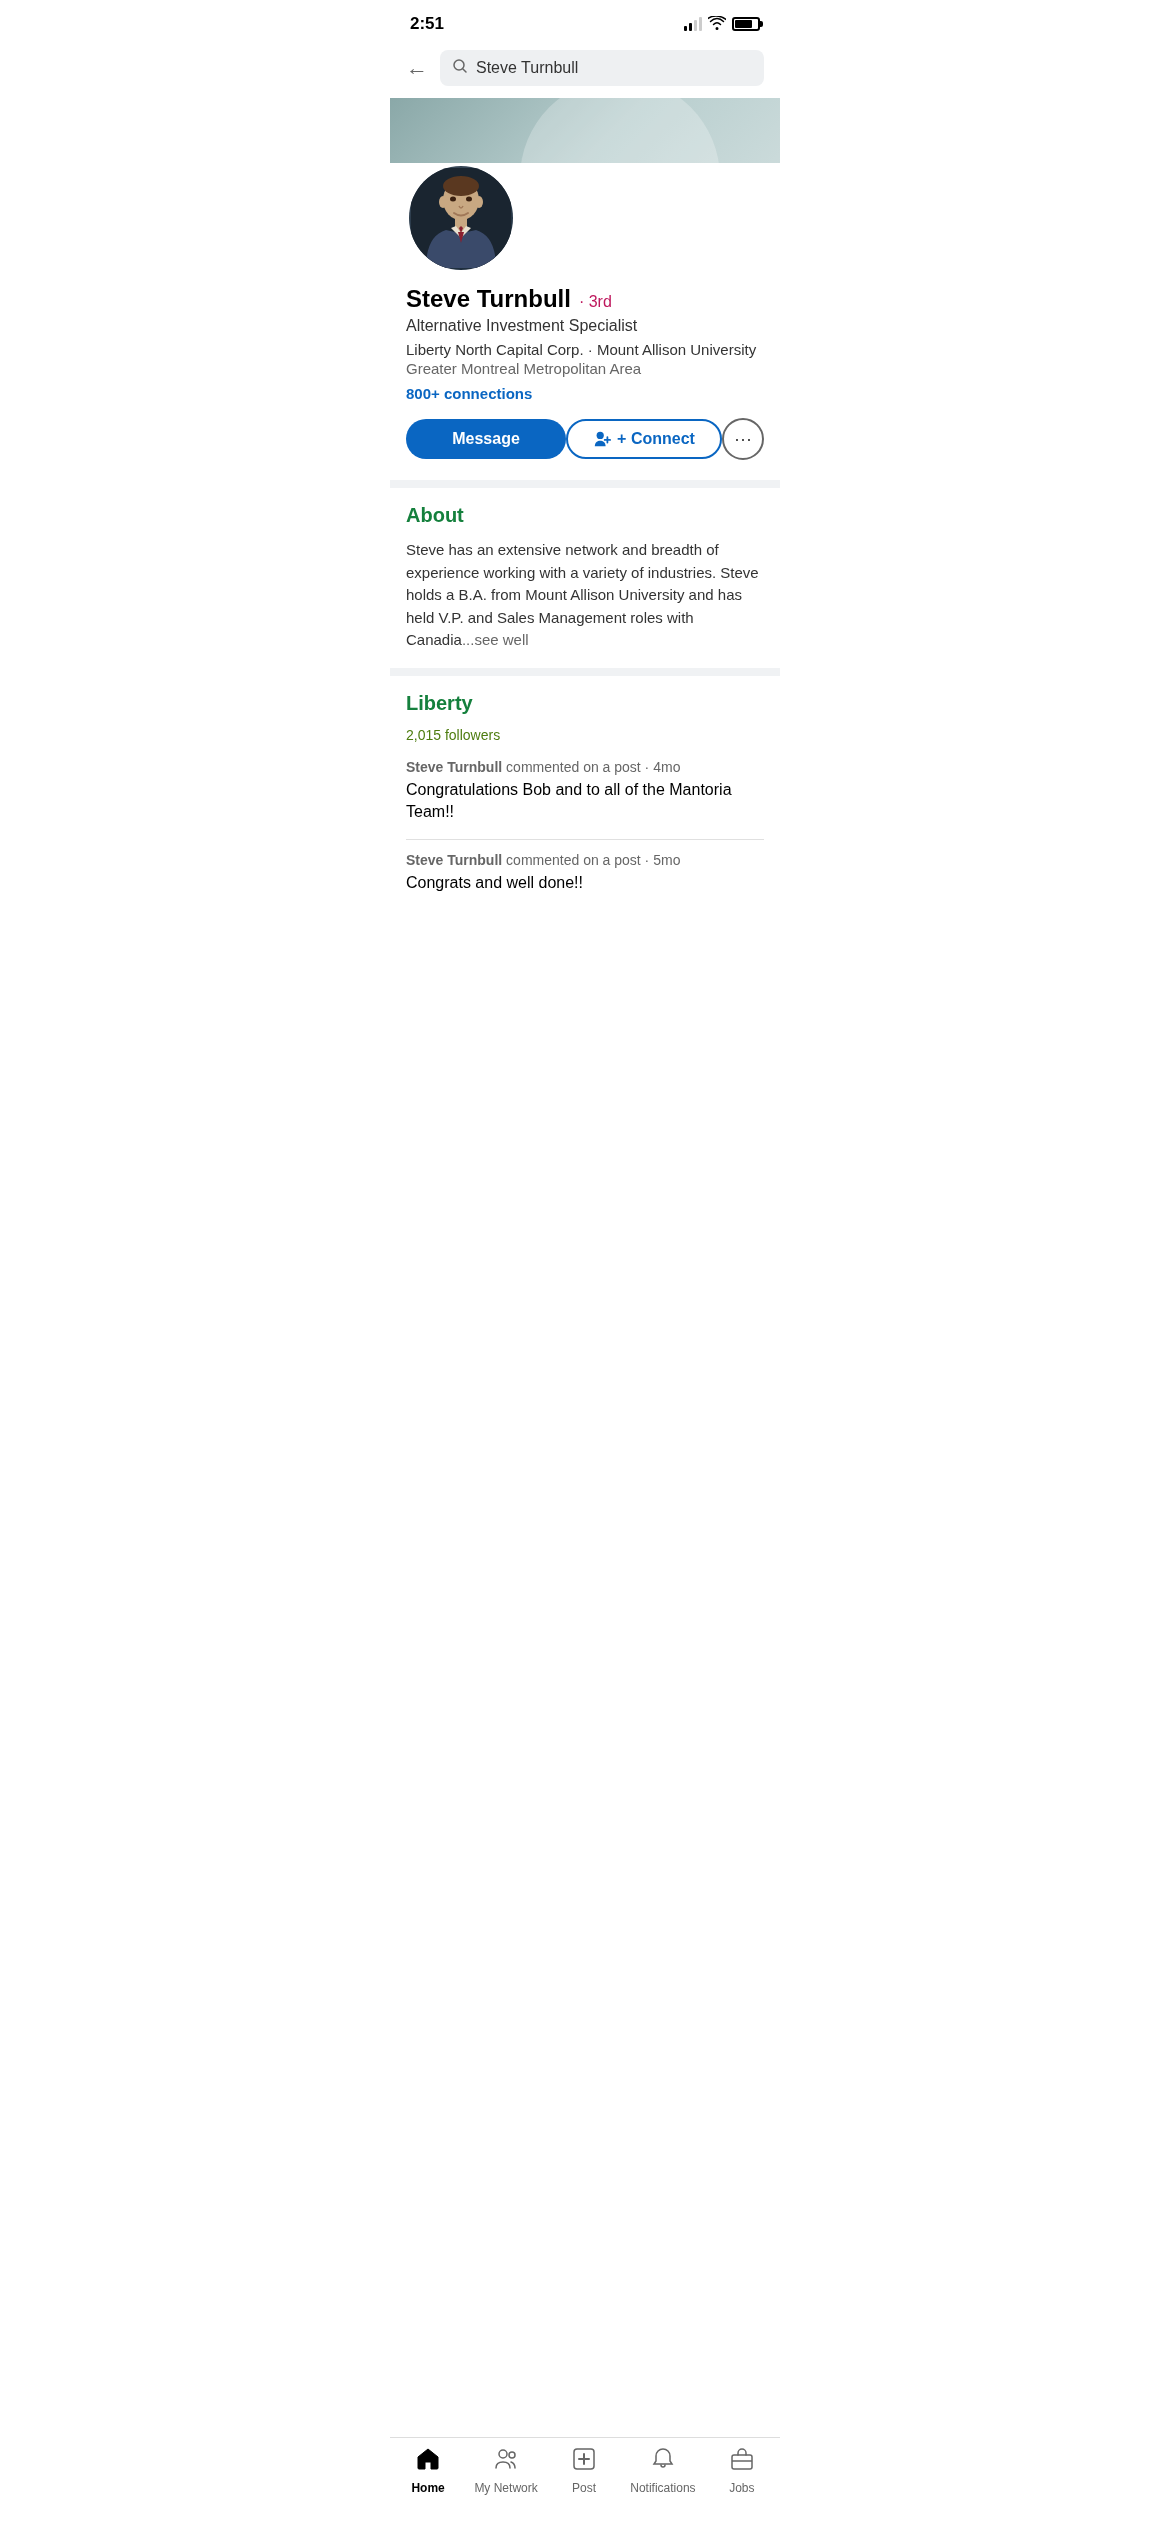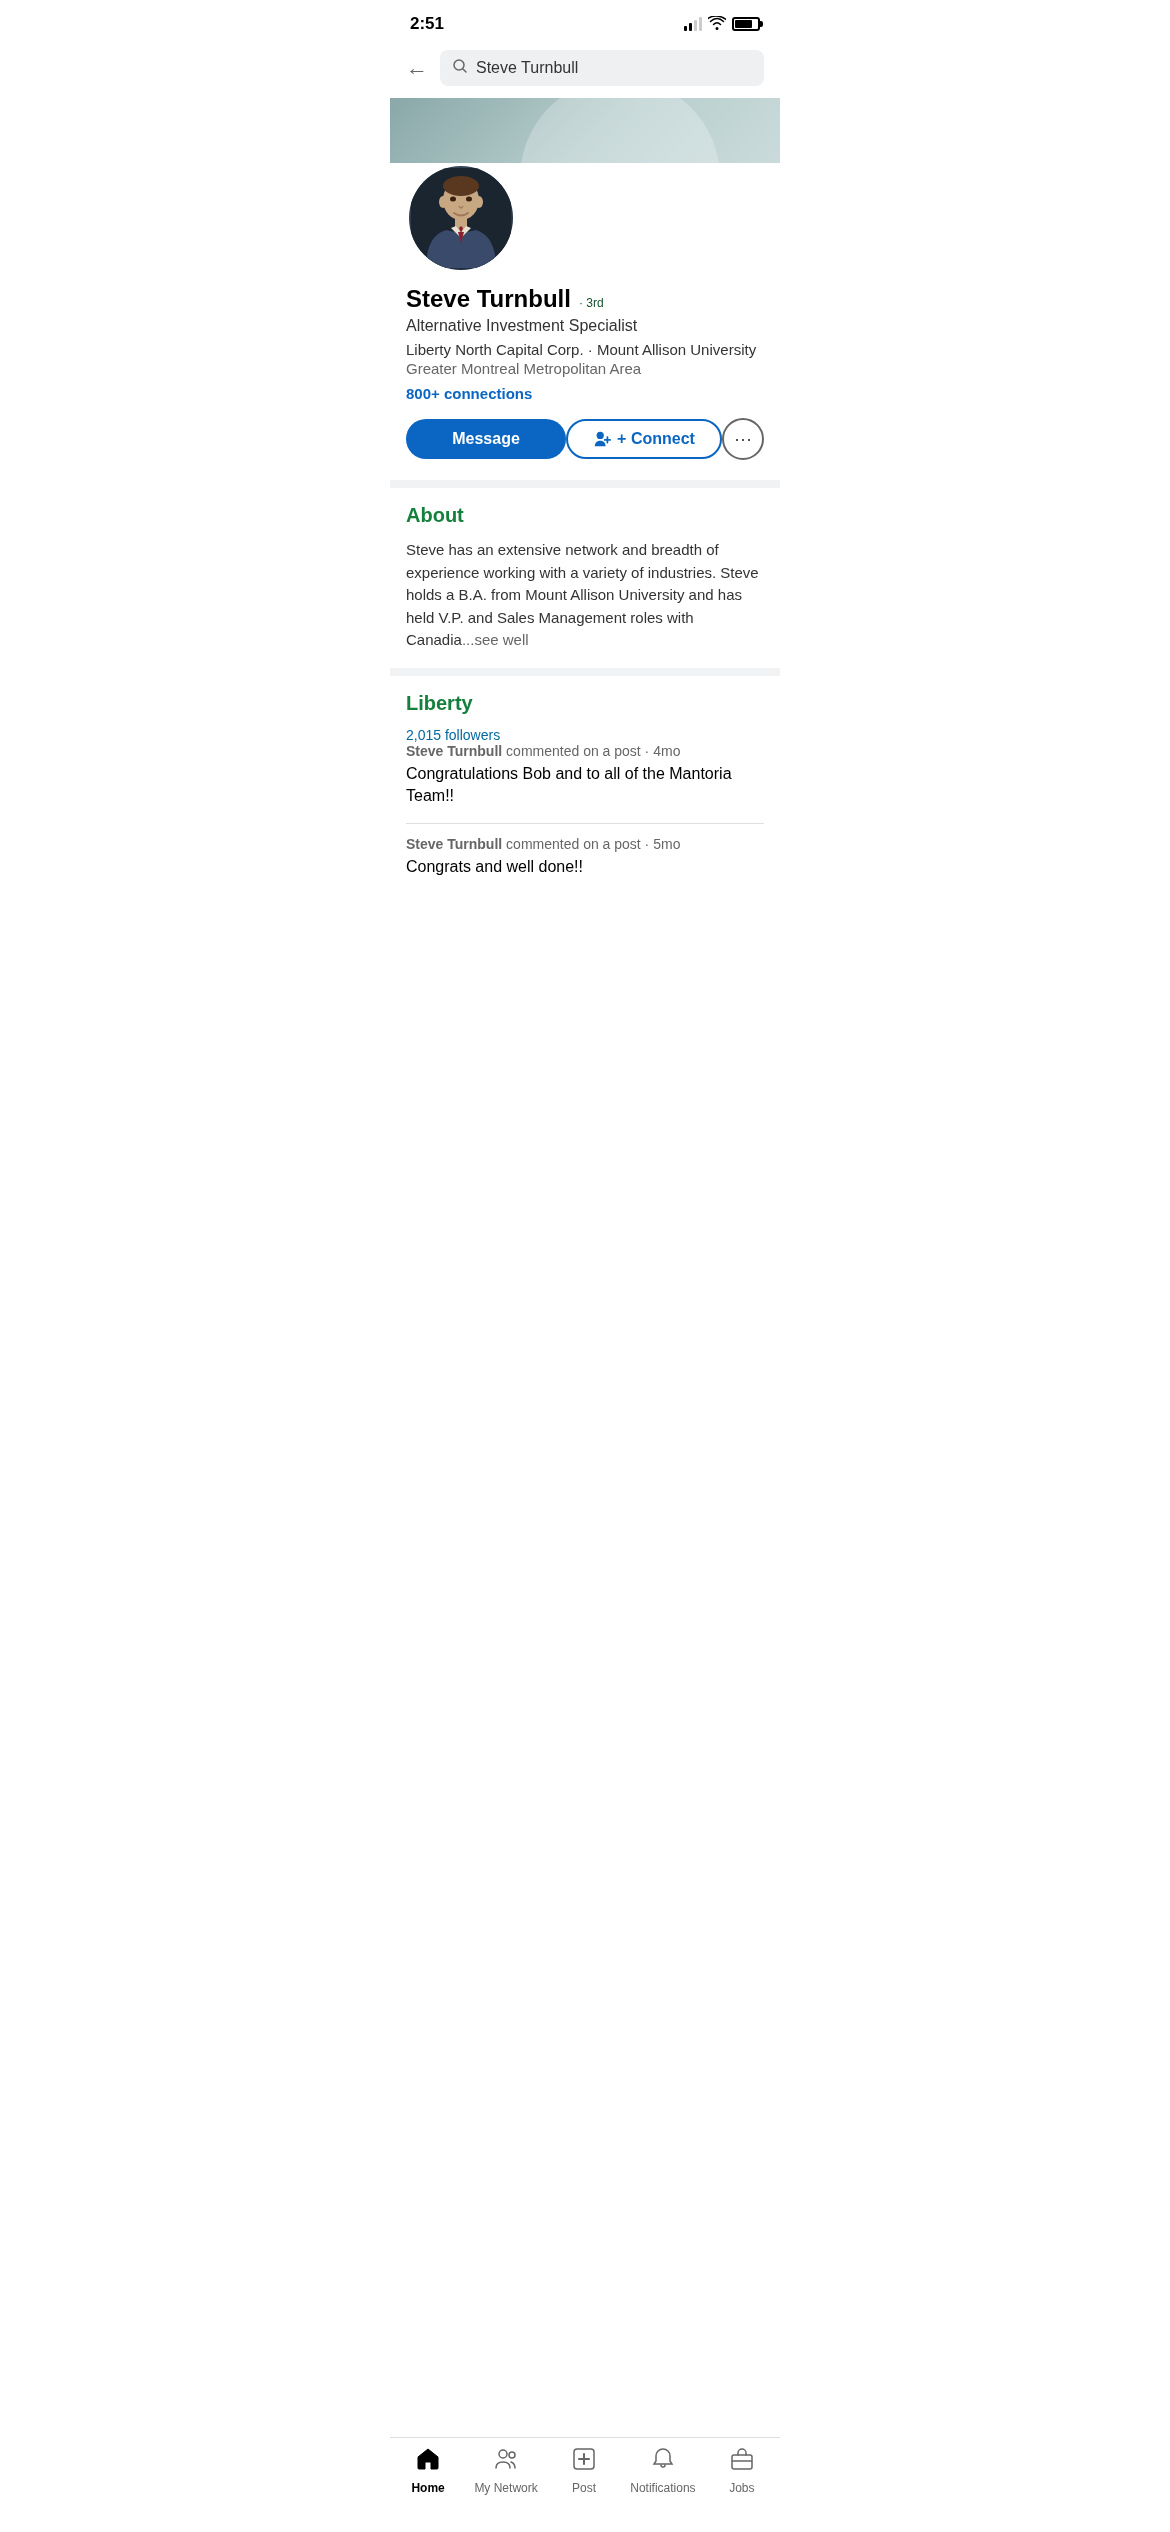--- a/index.html
+++ b/index.html
@@ -161,22 +161,22 @@
       align-items: baseline;
       gap: 8px;
       margin-bottom: 4px;
     }
     .profile-name {
       font-size: 24px;
       font-weight: 700;
       color: #000;
     }
     .profile-degree {
-      font-size: 12px;
-      color: #14532d;
+      font-size: 16px;
+      color: #be185d;
       text-align: right;
     }
     .profile-title {
       font-size: 16px;
       color: #333;
       margin-bottom: 6px;
     }
     .profile-company {
       font-size: 15px;
       color: #333;
@@ -268,21 +268,22 @@
       font-size: 15px;
     }
 
     
     .activity-section {
       background: #fff;
       padding: 16px 16px;
     }
     .activity-followers {
       font-size: 14px;
-      color: #0369a1;
+      color: #4d7c0f;
+      margin-bottom: 16px;
     }
     .activity-item {
       margin-bottom: 16px;
     }
     .activity-meta {
       font-size: 14px;
       color: #666;
       margin-bottom: 4px;
     }
     .activity-meta strong {

